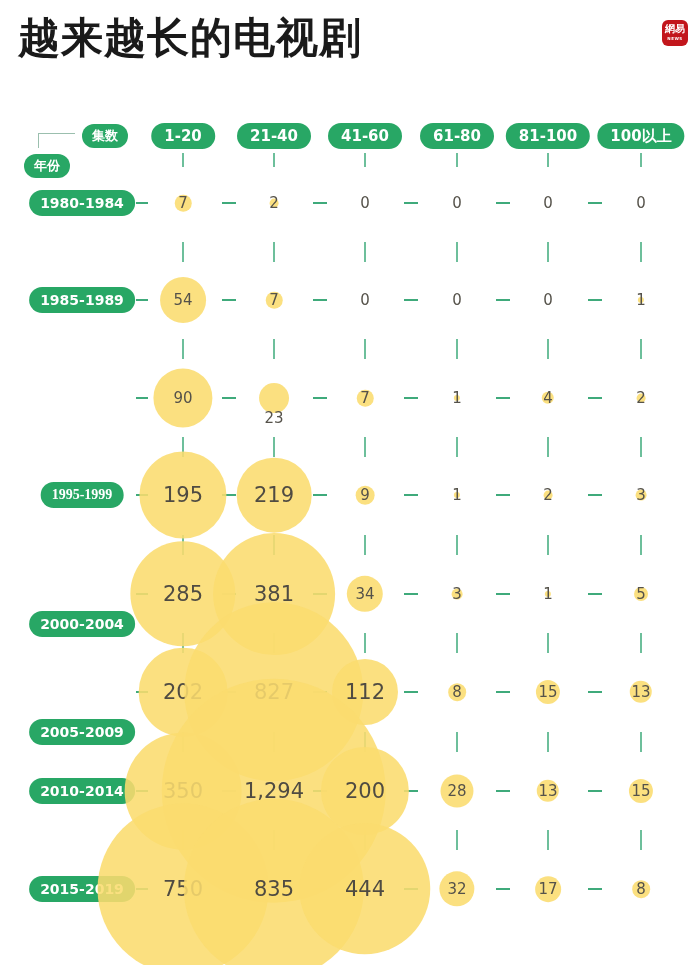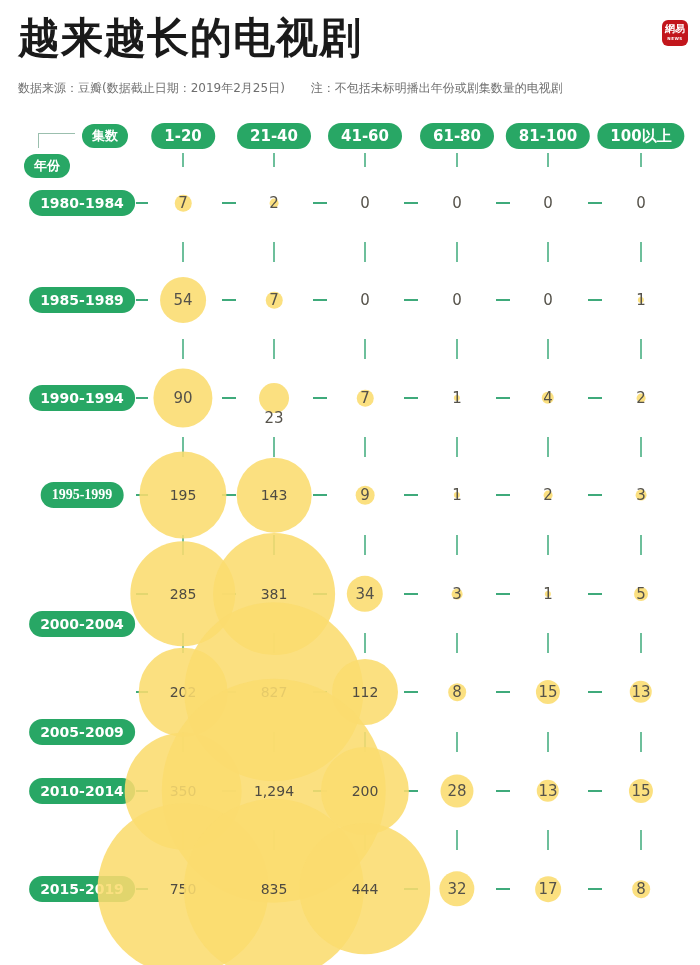--- a/index.html
+++ b/index.html
@@ -151,56 +151,51 @@
     transform: translate(-50%, -50%);
   }
   .cell-value {
     position: absolute;
     transform: translate(-50%, -50%);
     font-size: 15px;
     color: #55524a;
     white-space: nowrap;
     font-family: "DejaVu Sans", "Liberation Sans", sans-serif;
   }
-  .cell-value.big { font-size: 14px; color: #4f4b42; }
+  .cell-value.big { font-size: 21px; color: #4f4b42; }
 </style>
 </head>
 <body>
 
 <div id="page">
 
   <div class="header">
     <div class="title">越来越长的电视剧</div>
 
     <div class="brand">
       <div class="brand-logo">
         <span class="bl-top">網易</span>
         <span class="bl-bot">NEWS</span>
       </div>
     </div>
 
-    <div class="subtitle-row">
-      <span>数据来源：豆瓣(数据截止日期：2019年2月25日)</span>
-      <span class="subtitle-note">注：不包括未标明播出年份或剧集数量的电视剧</span>
-    </div>
   </div>
 
   <div class="chart" id="chart">
     <div class="corner-line" style="left:38px; top:133px; width:36px; height:14px; border-right:none; border-bottom:none;"></div>
   <div class="pill corner" style="left: 105px; top: 136px; text-align: center;">集数</div>
       <div class="pill corner" style="left: 47px; top: 166px;">年份</div>
       <div class="pill col-head" style="left: 183px; top: 136px;">1-20</div>
       <div class="pill col-head" style="left: 274px; top: 136px; text-align: center;">21-40</div>
       <div class="pill col-head" style="left: 365px; top: 136px;">41-60</div>
       <div class="pill col-head" style="left: 457px; top: 136px;">61-80</div>
       <div class="pill col-head" style="left: 548px; top: 136px;">81-100</div>
       <div class="pill col-head" style="left: 641px; top: 136px;">100以上</div>
       <div class="pill row-head" style="left: 82px; top: 203px;">1980-1984</div>
       <div class="pill row-head" style="left: 82px; top: 300px;">1985-1989</div>
-      <div class="pill row-head" style="left: 82px; top: 398px;">1990-1994</div>
       <div class="pill row-head" style="left: 82px; top: 495px; font-family: Liberation Serif, serif;">1995-1999</div>
       <div class="pill row-head" style="left: 82px; top: 624px;">2000-2004</div>
       <div class="pill row-head" style="left: 82px; top: 692px; margin-top: 40px;">2005-2009</div>
       <div class="pill row-head" style="left: 82px; top: 791px;">2010-2014</div>
       <div class="pill row-head" style="left: 82px; top: 889px;">2015-2019</div>
       <div class="vtick" style="left: 183px; top: 160px; height: 14px;"></div>
       <div class="vtick" style="left: 183px; top: 251.5px; height: 20px;"></div>
       <div class="vtick" style="left: 183px; top: 349px; height: 20px;"></div>
       <div class="vtick" style="left: 183px; top: 446.5px; height: 20px;"></div>
       <div class="vtick" style="left: 183px; top: 544.5px; height: 20px;"></div>
@@ -320,21 +315,21 @@
       <div class="cell-value" style="left: 365px; top: 398px;">7</div>
       <div class="bubble" style="left: 457px; top: 398px; width: 6.24px; height: 6.24px;"></div>
       <div class="cell-value" style="left: 457px; top: 398px;">1</div>
       <div class="bubble" style="left: 548px; top: 398px; width: 12.48px; height: 12.48px;"></div>
       <div class="cell-value" style="left: 548px; top: 398px;">4</div>
       <div class="bubble" style="left: 641px; top: 398px; width: 8.82469px; height: 8.82469px;"></div>
       <div class="cell-value" style="left: 641px; top: 398px;">2</div>
       <div class="bubble" style="left: 183px; top: 495px; width: 87.1369px; height: 87.1369px;"></div>
       <div class="cell-value big" style="left: 183px; top: 495px;">195</div>
       <div class="bubble" style="left: 274px; top: 495px; width: 74.6195px; height: 74.6195px;"></div>
-      <div class="cell-value big" style="left: 274px; top: 495px;">143</div>
+      <div class="cell-value big" style="left: 274px; top: 495px;">219</div>
       <div class="bubble" style="left: 365px; top: 495px; width: 18.72px; height: 18.72px;"></div>
       <div class="cell-value" style="left: 365px; top: 495px;">9</div>
       <div class="bubble" style="left: 457px; top: 495px; width: 6.24px; height: 6.24px;"></div>
       <div class="cell-value" style="left: 457px; top: 495px;">1</div>
       <div class="bubble" style="left: 548px; top: 495px; width: 8.82469px; height: 8.82469px;"></div>
       <div class="cell-value" style="left: 548px; top: 495px;">2</div>
       <div class="bubble" style="left: 641px; top: 495px; width: 10.808px; height: 10.808px;"></div>
       <div class="cell-value" style="left: 641px; top: 495px;">3</div>
       <div class="bubble" style="left: 183px; top: 594px; width: 105.343px; height: 105.343px;"></div>
       <div class="cell-value big" style="left: 183px; top: 594px;">285</div>

